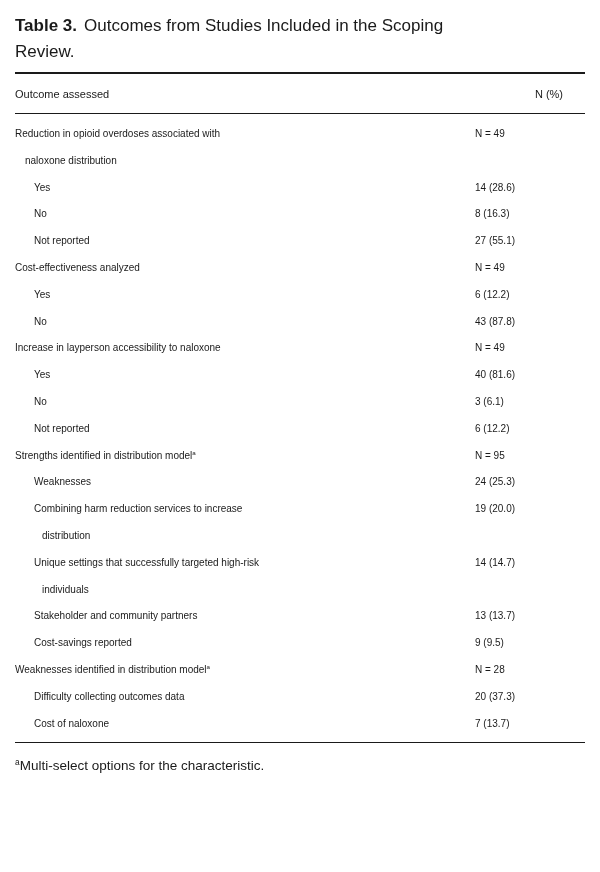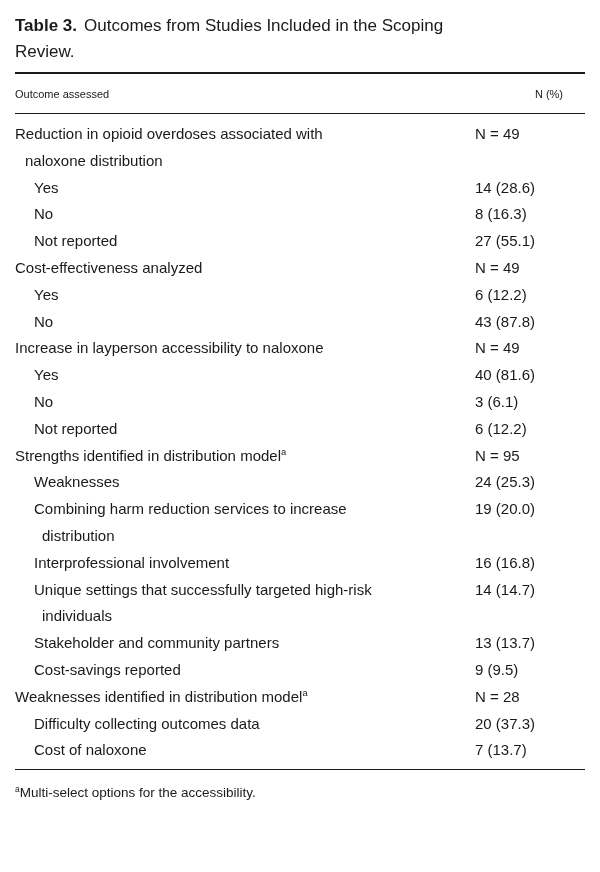--- a/index.html
+++ b/index.html
@@ -30,21 +30,21 @@
     border-bottom: 1.5px solid #1a1a1a;
     font-weight: normal;
     font-size: 11px;
     line-height: 26px;
     padding: 6.5px 0;
     text-align: left;
     vertical-align: top;
   }
   thead th.val { text-align: right; padding-right: 22px; }
   td {
-    font-size: 15px;
+    font-size: 10px;
     line-height: 26.8px;
     vertical-align: top;
     padding: 0;
   }
   td.label { white-space: pre-line; }
   td.label.lvl0 { padding-left: 10px; text-indent: -10px; }
   td.label.lvl1 { padding-left: 27px; text-indent: -8px; }
   td.val { text-align: left; white-space: nowrap; width: 110px; }
   td.val.total { padding-right: 22px; }
   tbody tr:first-child td { padding-top: 7px; }
@@ -126,24 +126,20 @@
         <tr>
           <td class="label lvl1">Weaknesses</td>
           <td class="val">24 (25.3)</td>
         </tr>
         <tr>
           <td class="label lvl1">Combining harm reduction services to increase
 distribution</td>
           <td class="val">19 (20.0)</td>
         </tr>
         <tr>
-          <td class="label lvl1">Interprofessional involvement</td>
-          <td class="val">16 (16.8)</td>
-        </tr>
-        <tr>
           <td class="label lvl1">Unique settings that successfully targeted high-risk
 individuals</td>
           <td class="val">14 (14.7)</td>
         </tr>
         <tr>
           <td class="label lvl1">Stakeholder and community partners</td>
           <td class="val">13 (13.7)</td>
         </tr>
         <tr>
           <td class="label lvl1">Cost-savings reported</td>
@@ -158,16 +154,16 @@
           <td class="val">20 (37.3)</td>
         </tr>
         <tr>
           <td class="label lvl1">Cost of naloxone</td>
           <td class="val">7 (13.7)</td>
         </tr>
       </tbody>
   </table>
 
   <div class="footnote">
-    <sup>a</sup><span>Multi-select options for the accessibility.</span>
+    <sup>a</sup><span>Multi-select options for the characteristic.</span>
   </div>
 
 </div>
 
 </body></html>

